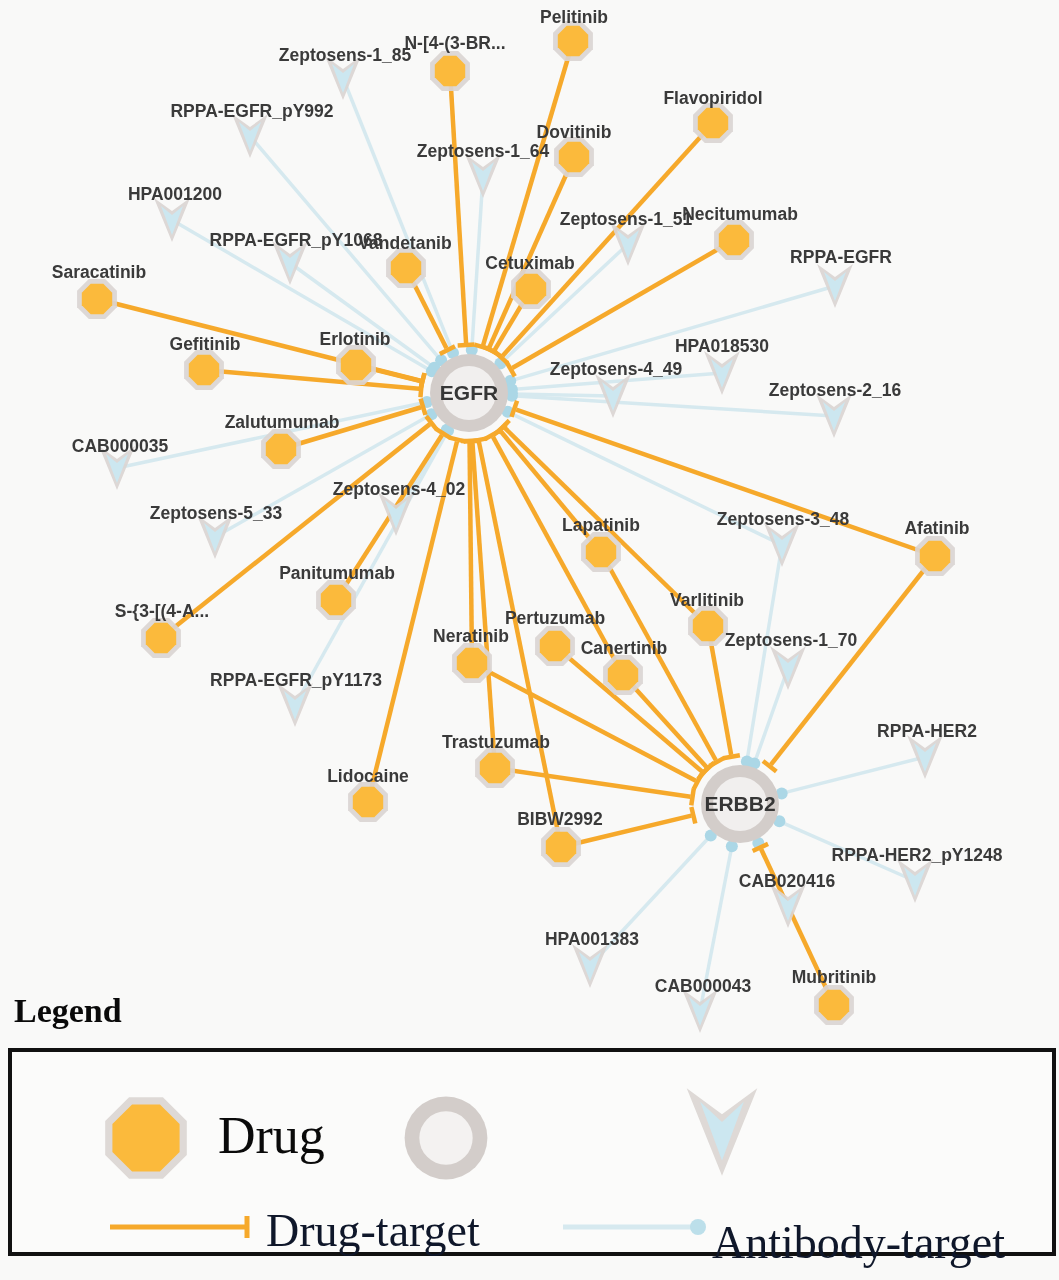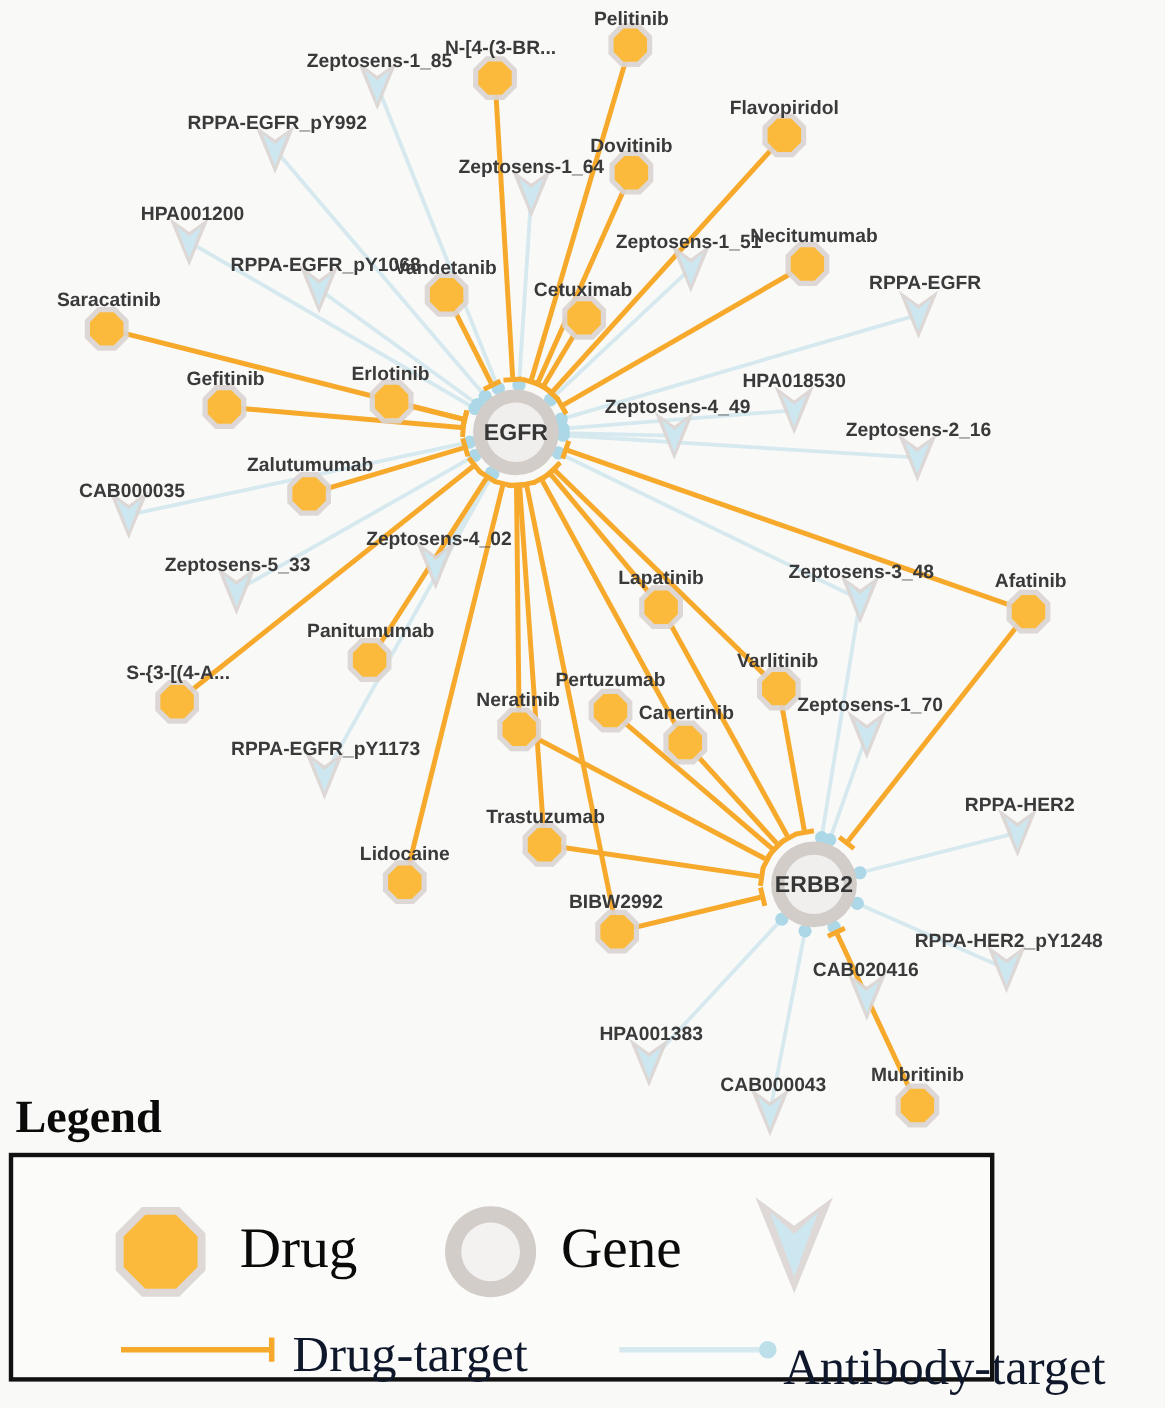--- a/index.html
+++ b/index.html
@@ -1,22 +1,22 @@
 <!DOCTYPE html>
 <html><head>
 <meta charset="utf-8">
 <style>
   html,body{margin:0;padding:0;}
   body{background:#e8e8e8;font-family:"Liberation Sans",sans-serif;}
   #figure{position:relative;width:1059px;height:1280px;background:#F9F9F8;overflow:hidden;}
   #net{position:absolute;left:0;top:0;}
   .net-label{font-family:"Liberation Sans",sans-serif;font-weight:700;font-size:17.5px;fill:#3A3A3A;}
   .gene-label{font-family:"Liberation Sans",sans-serif;font-weight:700;font-size:21px;fill:#363636;}
-  #legend-heading{position:absolute;left:14px;top:992px;font-family:"Liberation Serif",serif;font-weight:700;font-size:42px;color:#0a0a0a;}
-  #legend-box{position:absolute;left:8px;top:1048px;width:896px;height:208px;border:4px solid #111;background:#FBFBFA;box-sizing:border-box;}
+  #legend-heading{position:absolute;left:14px;top:992px;font-family:"Liberation Serif",serif;font-weight:700;font-size:34px;color:#0a0a0a;}
+  #legend-box{position:absolute;left:8px;top:1048px;width:1048px;height:208px;border:4px solid #111;background:#FBFBFA;box-sizing:border-box;}
   .lg-icon{position:absolute;}
   .lg-label{position:absolute;font-family:"Liberation Serif",serif;font-size:52px;color:#0a0a0a;white-space:nowrap;}
   .lg-edge-label{position:absolute;font-family:"Liberation Serif",serif;font-size:46px;color:#0f172a;white-space:nowrap;}
 </style>
 </head>
 <body>
 
 <div id="figure">
 
   <svg id="net" width="1059" height="1280" viewBox="0 0 1059 1280">
@@ -271,21 +271,20 @@
     <svg class="lg-icon" style="left:86px;top:38px;" width="96" height="96" viewBox="-50 -50 100 100">
       <polygon points="-17.6,-42.5 17.6,-42.5 42.5,-17.6 42.5,17.6 17.6,42.5 -17.6,42.5 -42.5,17.6 -42.5,-17.6" fill="#DAD5D2" opacity="0.9"></polygon>
       <polygon points="-14.5,-35 14.5,-35 35,-14.5 35,14.5 14.5,35 -14.5,35 -35,14.5 -35,-14.5" fill="#FBBA3C"></polygon>
     </svg>
     <div class="lg-label" style="left:206px;top:54px;">Drug</div>
 
     <svg class="lg-icon" style="left:388px;top:40px;" width="92" height="92" viewBox="-50 -50 100 100">
       <circle cx="0" cy="0" r="45" fill="#D3CDCA"></circle>
       <circle cx="0" cy="0" r="29" fill="#F4F2F1"></circle>
     </svg>
-    <div class="lg-label" style="left:498px;top:54px;">Gene</div>
 
     <svg class="lg-icon" style="left:668px;top:26px;" width="84" height="108" viewBox="-50 -62 100 124">
       <polygon points="-42,-52 0,-21 42,-52 0,52" fill="#DAD5D2" opacity="0.9"></polygon>
       <polygon points="-26,-36 0,-12 26,-36 0,34" fill="#CCE7F0"></polygon>
     </svg>
 
     <svg class="lg-icon" style="left:95px;top:162px;" width="152" height="26" viewBox="0 0 152 26">
       <line x1="3" y1="13" x2="140" y2="13" stroke="#F6A92B" stroke-width="5"></line>
       <line x1="140" y1="2" x2="140" y2="24" stroke="#F6A92B" stroke-width="5"></line>
     </svg>

